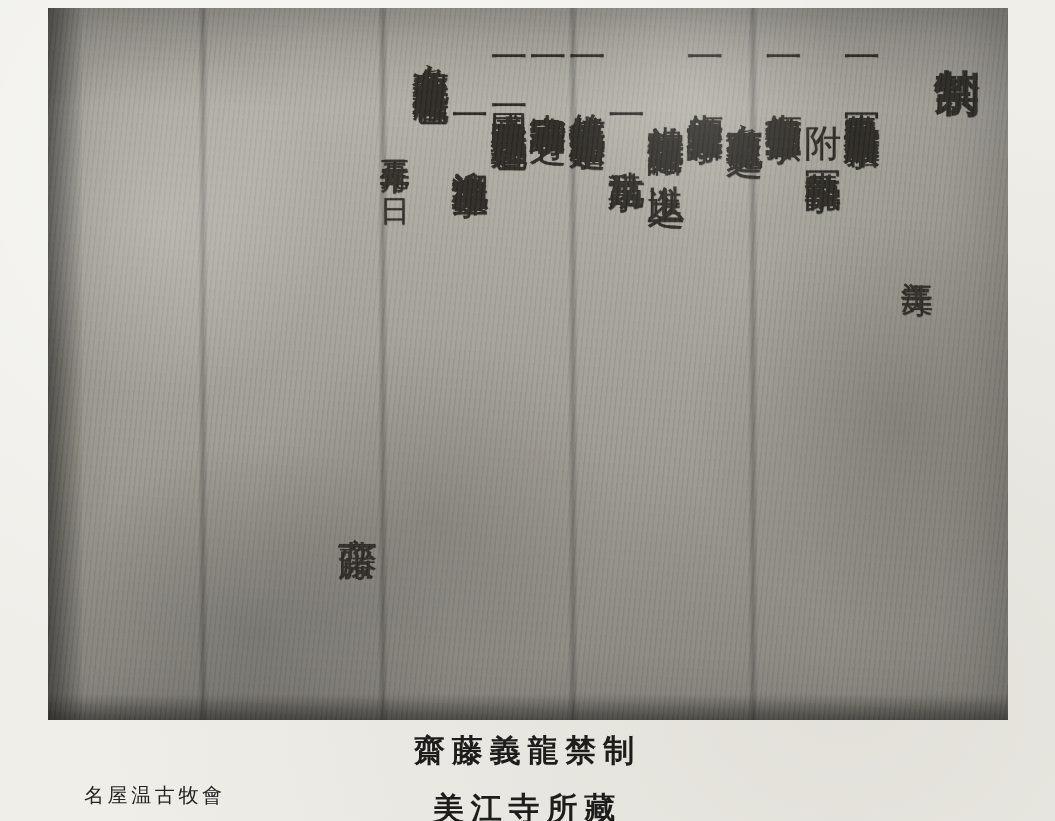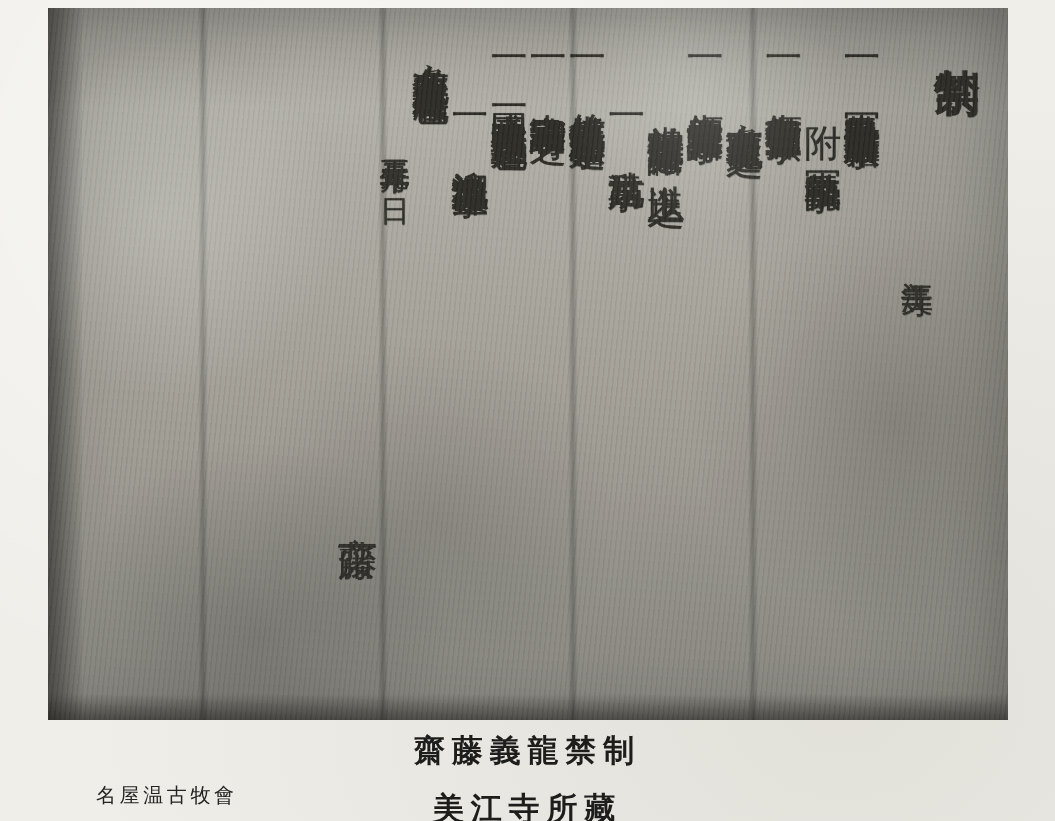--- a/index.html
+++ b/index.html
@@ -155,21 +155,21 @@
     width: 1055px;
     text-align: center;
     font-family: "DejaVu Serif", serif;
     font-size: 31px;
     font-weight: bold;
     letter-spacing: 0.22em;
     color: #1d1d1c;
   }
   #credit {
     position: absolute;
-    left: 96px;
+    left: 84px;
     top: 782px;
     font-family: Liberation Sans, sans-serif;
     font-size: 20px;
     letter-spacing: 0.18em;
     color: #232322;
   }
 </style>
 </head>
 <body>
 

